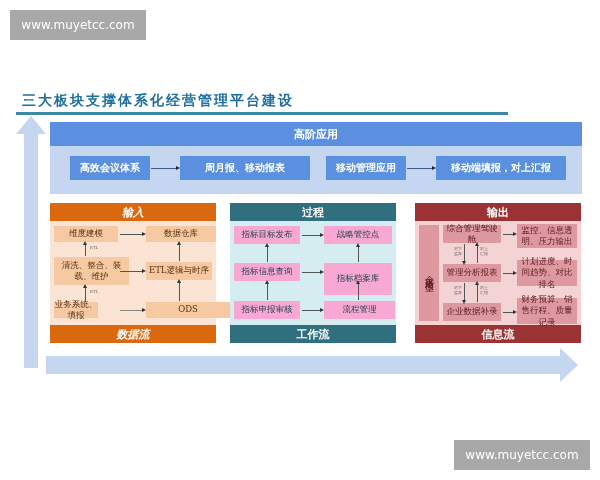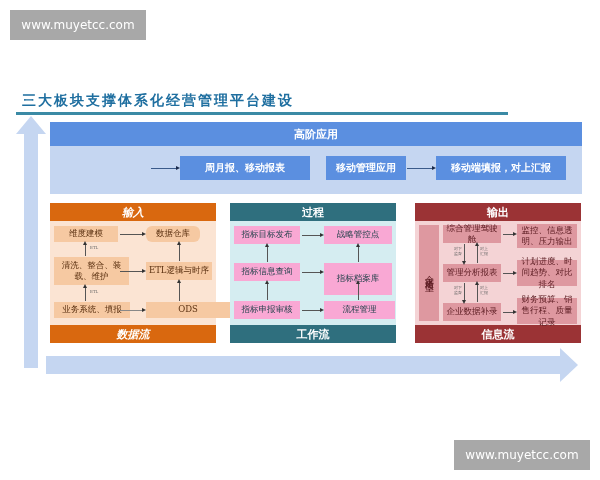--- a/index.html
+++ b/index.html
@@ -84,39 +84,40 @@
 <div class="title">三大板块支撑体系化经营管理平台建设</div>
 <div class="title-rule"></div>
 
 <div class="arrow-up-head"></div>
 <div class="arrow-up-shaft"></div>
 <div class="arrow-right-shaft"></div>
 <div class="arrow-right-head"></div>
 
 <div class="app-block">
   <div class="app-header">高阶应用</div>
+  <div class="app-item" style="left:20px;width:80px;">高效会议体系</div>
   <div class="conn" style="left:101px;top:46px;width:27px;"></div>
   <div class="app-item" style="left:276px;width:80px;">移动管理应用</div>
   <div class="app-item" style="left:130px;width:130px;">周月报、移动报表</div>
   <div class="conn" style="left:357px;top:46px;width:27px;"></div>
   <div class="app-item" style="left:386px;width:130px;">移动端填报，对上汇报</div>
 </div>
 
 <div class="panel p-input" style="left:50px;">
   <div class="panel-header">输入</div>
   <div class="panel-body">
     <div class="node" style="left:4px;top:5px;width:64px;height:16px;">维度建模</div>
-    <div class="node" style="left:96px;top:5px;width:54px;height:16px;border-radius:6px;">数据仓库</div>
+    <div class="node" style="left:96px;top:5px;width:70px;height:16px;">数据仓库</div>
     <div class="h-arrow" style="left:70px;top:13px;width:24px;"></div>
 
     <div class="node" style="left:4px;top:36px;width:75px;height:28px;padding:0 4px;">清洗、整合、装载、维护</div>
     <div class="node" style="left:96px;top:41px;width:66px;height:18px;">ETL逻辑与时序</div>
     <div class="h-arrow" style="left:70px;top:50px;width:24px;"></div>
 
-    <div class="node" style="left:4px;top:81px;width:76px;height:16px;">业务系统、填报</div>
+    <div class="node" style="left:4px;top:81px;width:44px;height:16px;">业务系统、填报</div>
     <div class="node" style="left:96px;top:81px;width:84px;height:16px;">ODS</div>
     <div class="h-arrow" style="left:70px;top:89px;width:24px;background:#888;"></div>
 
     <div class="v-arrow up" style="left:35px;top:22px;height:13px;"></div>
     <div class="tiny" style="left:40px;top:25px;">ETL</div>
     <div class="v-arrow up" style="left:35px;top:65px;height:15px;"></div>
     <div class="tiny" style="left:40px;top:69px;">ETL</div>
 
     <div class="v-arrow up" style="left:129px;top:22px;height:18px;"></div>
     <div class="v-arrow up" style="left:129px;top:60px;height:20px;"></div>

